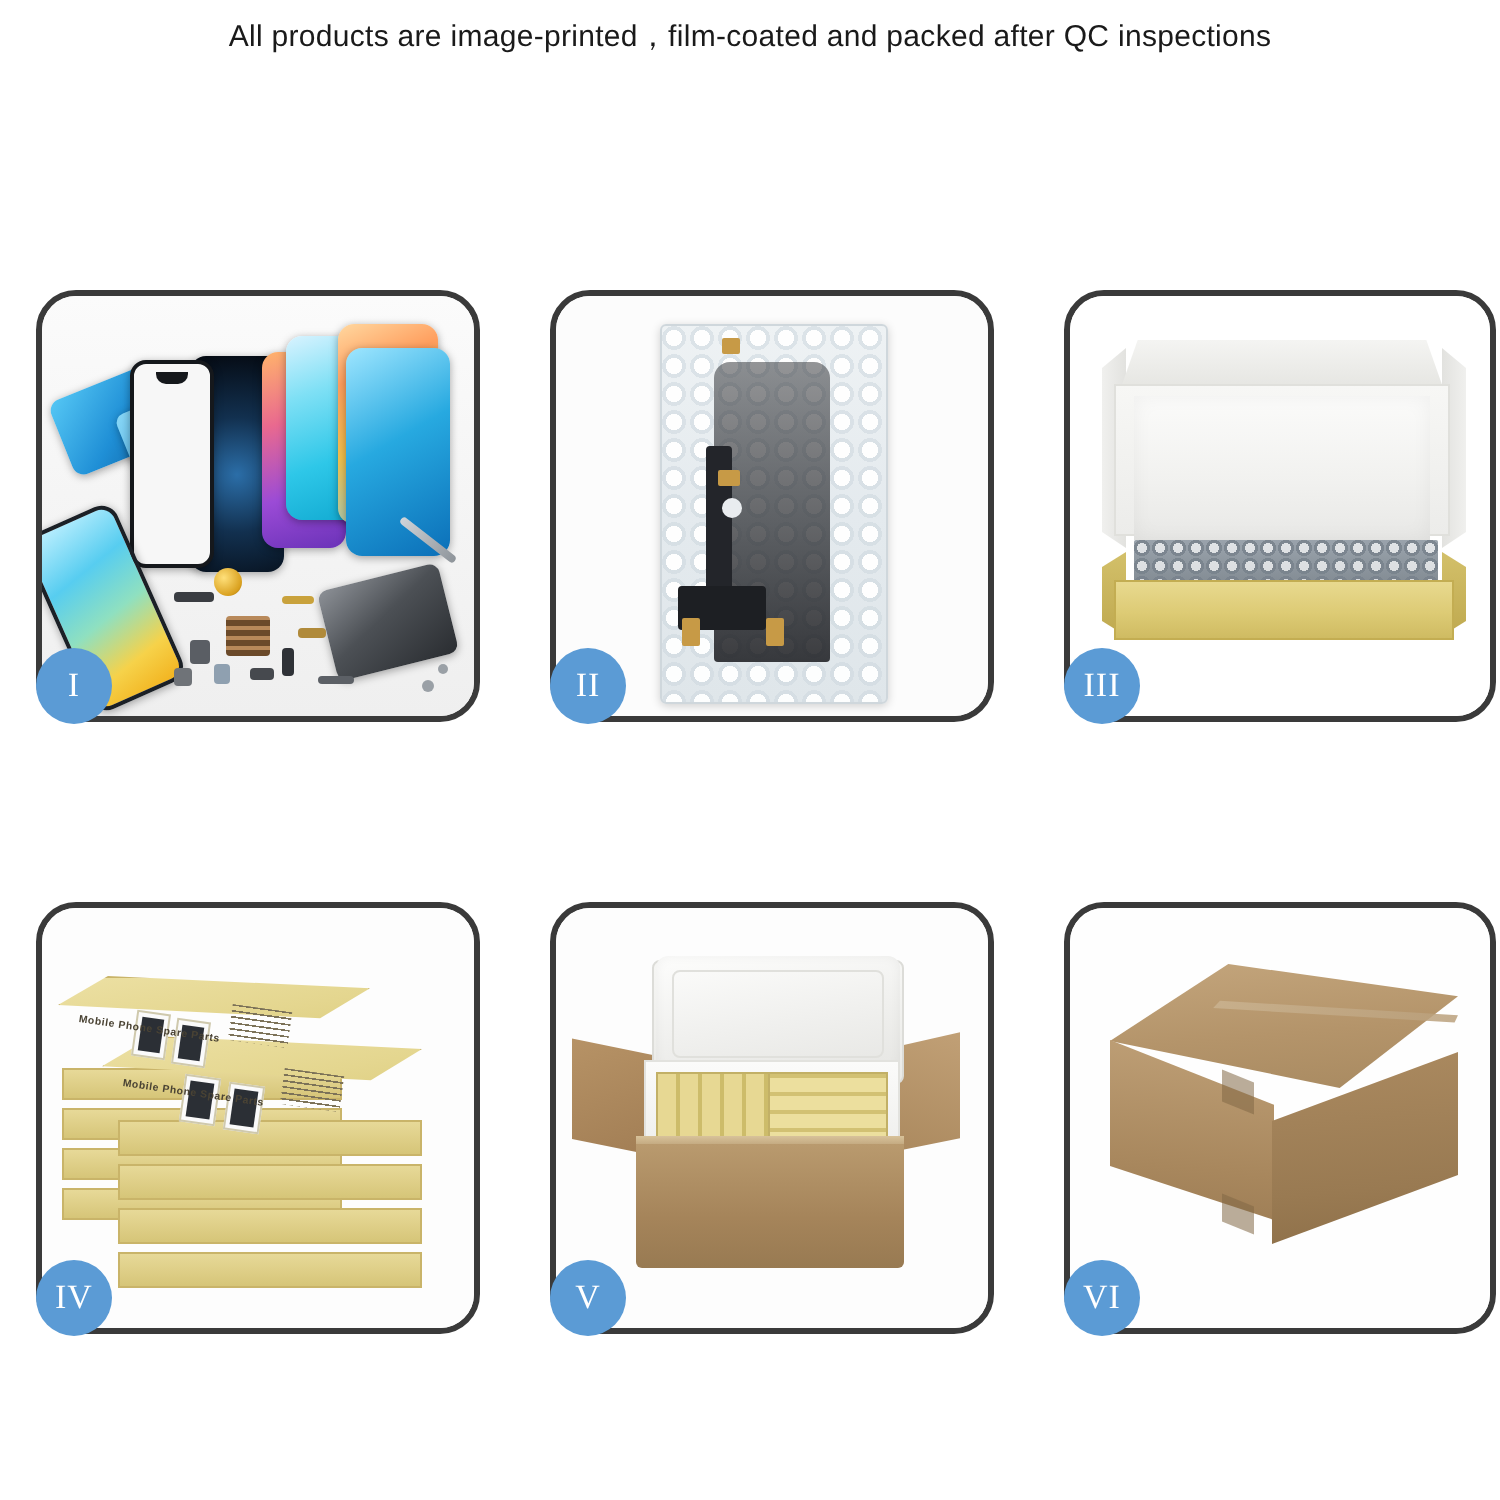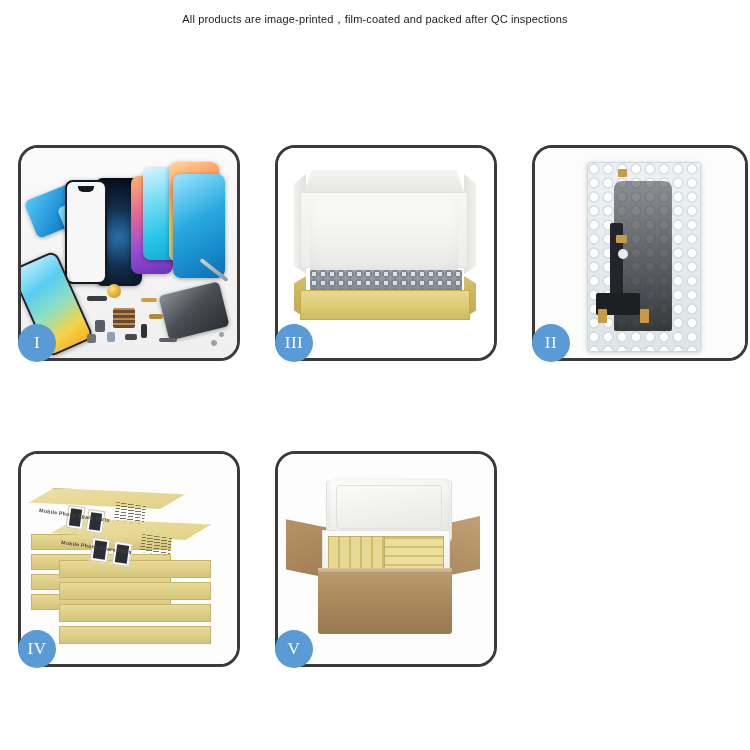--- a/index.html
+++ b/index.html
@@ -19,21 +19,21 @@
     font-size:34px;
     font-weight:500;
     letter-spacing:1.6px;
     color:#0d0d0d;
     line-height:40px;
     padding-top:42px;
     white-space:nowrap;
   }
   .subtitle{
     margin:0;padding:0;
-    font-size:11px;
+    font-size:15px;
     font-weight:400;
     color:#1a1a1a;
     line-height:22px;
     padding-top:8px;
     letter-spacing:0.15px;
     white-space:nowrap;
   }
 
   
   .grid{
@@ -284,51 +284,51 @@
         <div class="part pt10"></div>
         <div class="part pt11"></div>
         <div class="part pt12"></div>
         <div class="part pt13"></div>
         <div class="tweez"></div>
       </div>
       <div class="badge">I</div>
     </div>
 
     <div class="panel">
-      <div class="panel-inner p3">
-        <div class="m3-flapL"></div>
-        <div class="m3-flapR"></div>
-        <div class="m3-lid"></div>
-        <div class="m3-back"></div>
-        <div class="m3-foam"></div>
-        <div class="m3-bub"></div>
-        <div class="m3-left"></div>
-        <div class="m3-right"></div>
-        <div class="m3-front"></div>
-      </div>
-      <div class="badge">III</div>
-    </div>
-
-    <div class="panel">
       <div class="panel-inner p2">
         <div class="bubblebag">
           <div class="flexpart"></div>
           <div class="flexstrip"></div>
           <div class="flexfoot"></div>
           <div class="wdot"></div>
           <div class="gold g1"></div>
           <div class="gold g2"></div>
           <div class="gold g3"></div>
           <div class="gold g4"></div>
         </div>
       </div>
       <div class="badge">II</div>
     </div>
 
     <div class="panel">
+      <div class="panel-inner p3">
+        <div class="m3-flapL"></div>
+        <div class="m3-flapR"></div>
+        <div class="m3-lid"></div>
+        <div class="m3-back"></div>
+        <div class="m3-foam"></div>
+        <div class="m3-bub"></div>
+        <div class="m3-left"></div>
+        <div class="m3-right"></div>
+        <div class="m3-front"></div>
+      </div>
+      <div class="badge">III</div>
+    </div>
+
+    <div class="panel">
       <div class="panel-inner p4">
         <div class="stack">
 
           <div class="sb sb-side" style="left:2px;top:62px;width:140px;height:16px;"></div>
           <div class="sb sb-side" style="left:2px;top:82px;width:140px;height:16px;"></div>
           <div class="sb sb-side" style="left:2px;top:102px;width:140px;height:16px;"></div>
           <div class="sb sb-side" style="left:2px;top:122px;width:140px;height:16px;"></div>
           <div class="sb sb-side" style="left:30px;top:88px;width:152px;height:18px;"></div>
           <div class="sb sb-side" style="left:30px;top:110px;width:152px;height:18px;"></div>
           <div class="sb sb-side" style="left:30px;top:132px;width:152px;height:18px;"></div>
@@ -366,15 +366,26 @@
         <div class="c5-foamlid"></div>
         <div class="c5-foambody"></div>
         <div class="c5-yellow"></div>
         <div class="c5-yellow2"></div>
         <div class="c5-rim"></div>
         <div class="c5-front"></div>
       </div>
       <div class="badge">V</div>
     </div>
 
+    <div class="panel">
+      <div class="panel-inner p6">
+        <div class="c6-top"></div>
+        <div class="c6-tape"></div>
+        <div class="c6-left"></div>
+        <div class="c6-right"></div>
+        <div class="c6-tab1"></div>
+        <div class="c6-tab2"></div>
+      </div>
+      <div class="badge">VI</div>
+    </div>
 
   </div>
 </div>
 
 </body></html>

